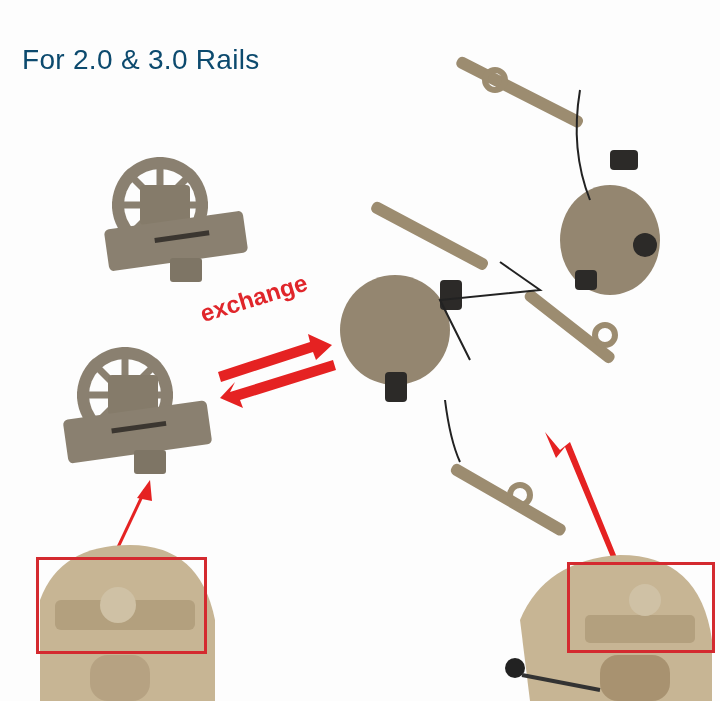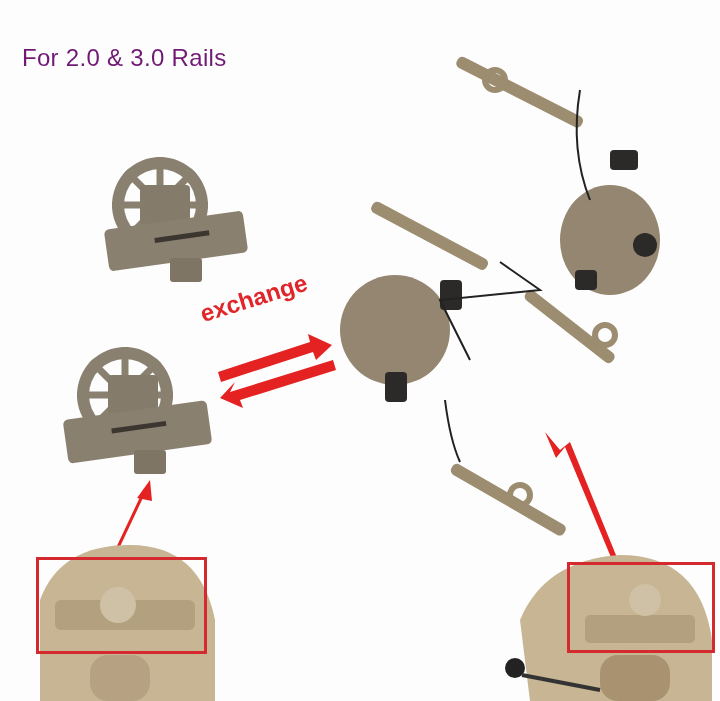--- a/index.html
+++ b/index.html
@@ -1,17 +1,17 @@
 <!DOCTYPE html>
 <html><head>
 <meta charset="utf-8">
 <style>
   html,body{margin:0;padding:0;}
   body{width:720px;height:701px;background:#fdfdfd;position:relative;overflow:hidden;font-family:"Liberation Sans",sans-serif;}
-  .title{position:absolute;left:22px;top:44px;font-size:24px;color:#701a75;letter-spacing:0.3px;}
+  .title{position:absolute;left:22px;top:44px;font-size:28px;color:#0c4a6e;letter-spacing:0.3px;}
   .exchange{position:absolute;left:205px;top:300px;font-size:24px;font-weight:bold;color:#e0262b;transform:rotate(-17deg);transform-origin:left bottom;}
   svg.scene{position:absolute;left:0;top:0;}
   .box{position:absolute;border:3px solid #d42a2f;box-sizing:border-box;}
 </style>
 </head>
 <body>
 
 <svg class="scene" width="720" height="701" viewBox="0 0 720 701">
 
   <g>

